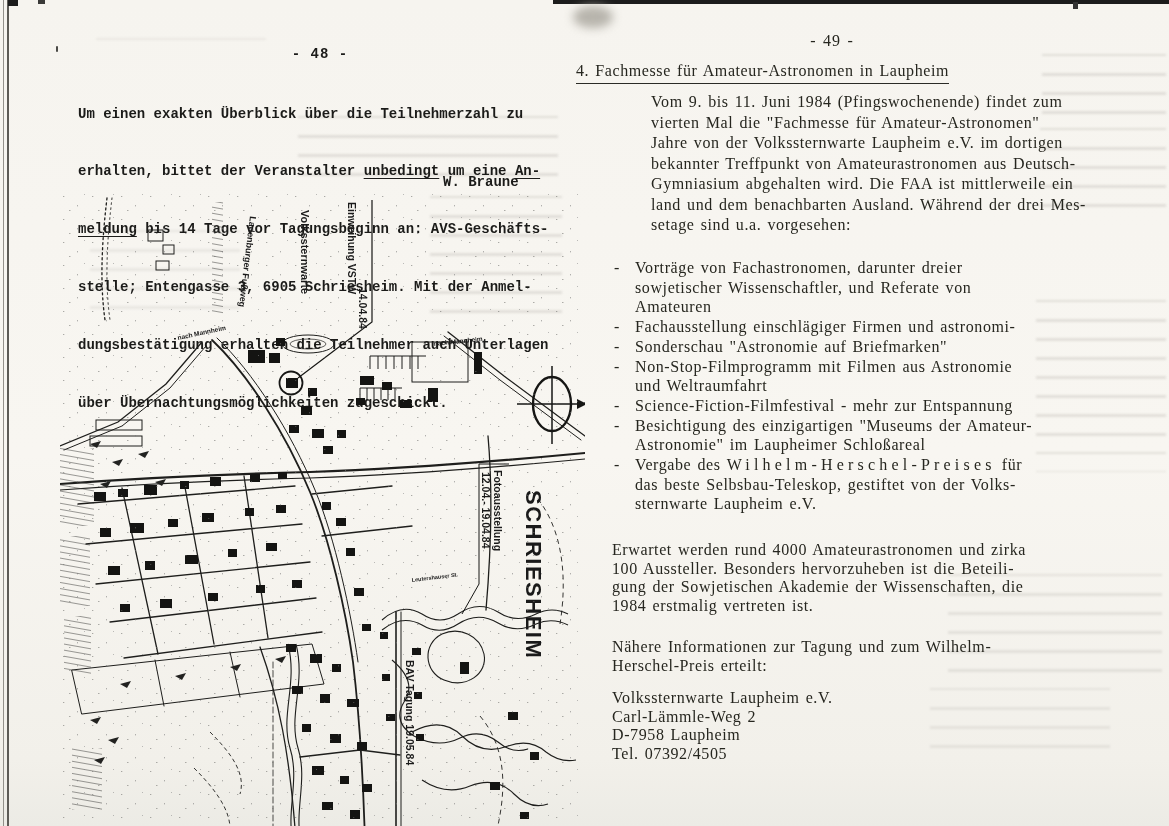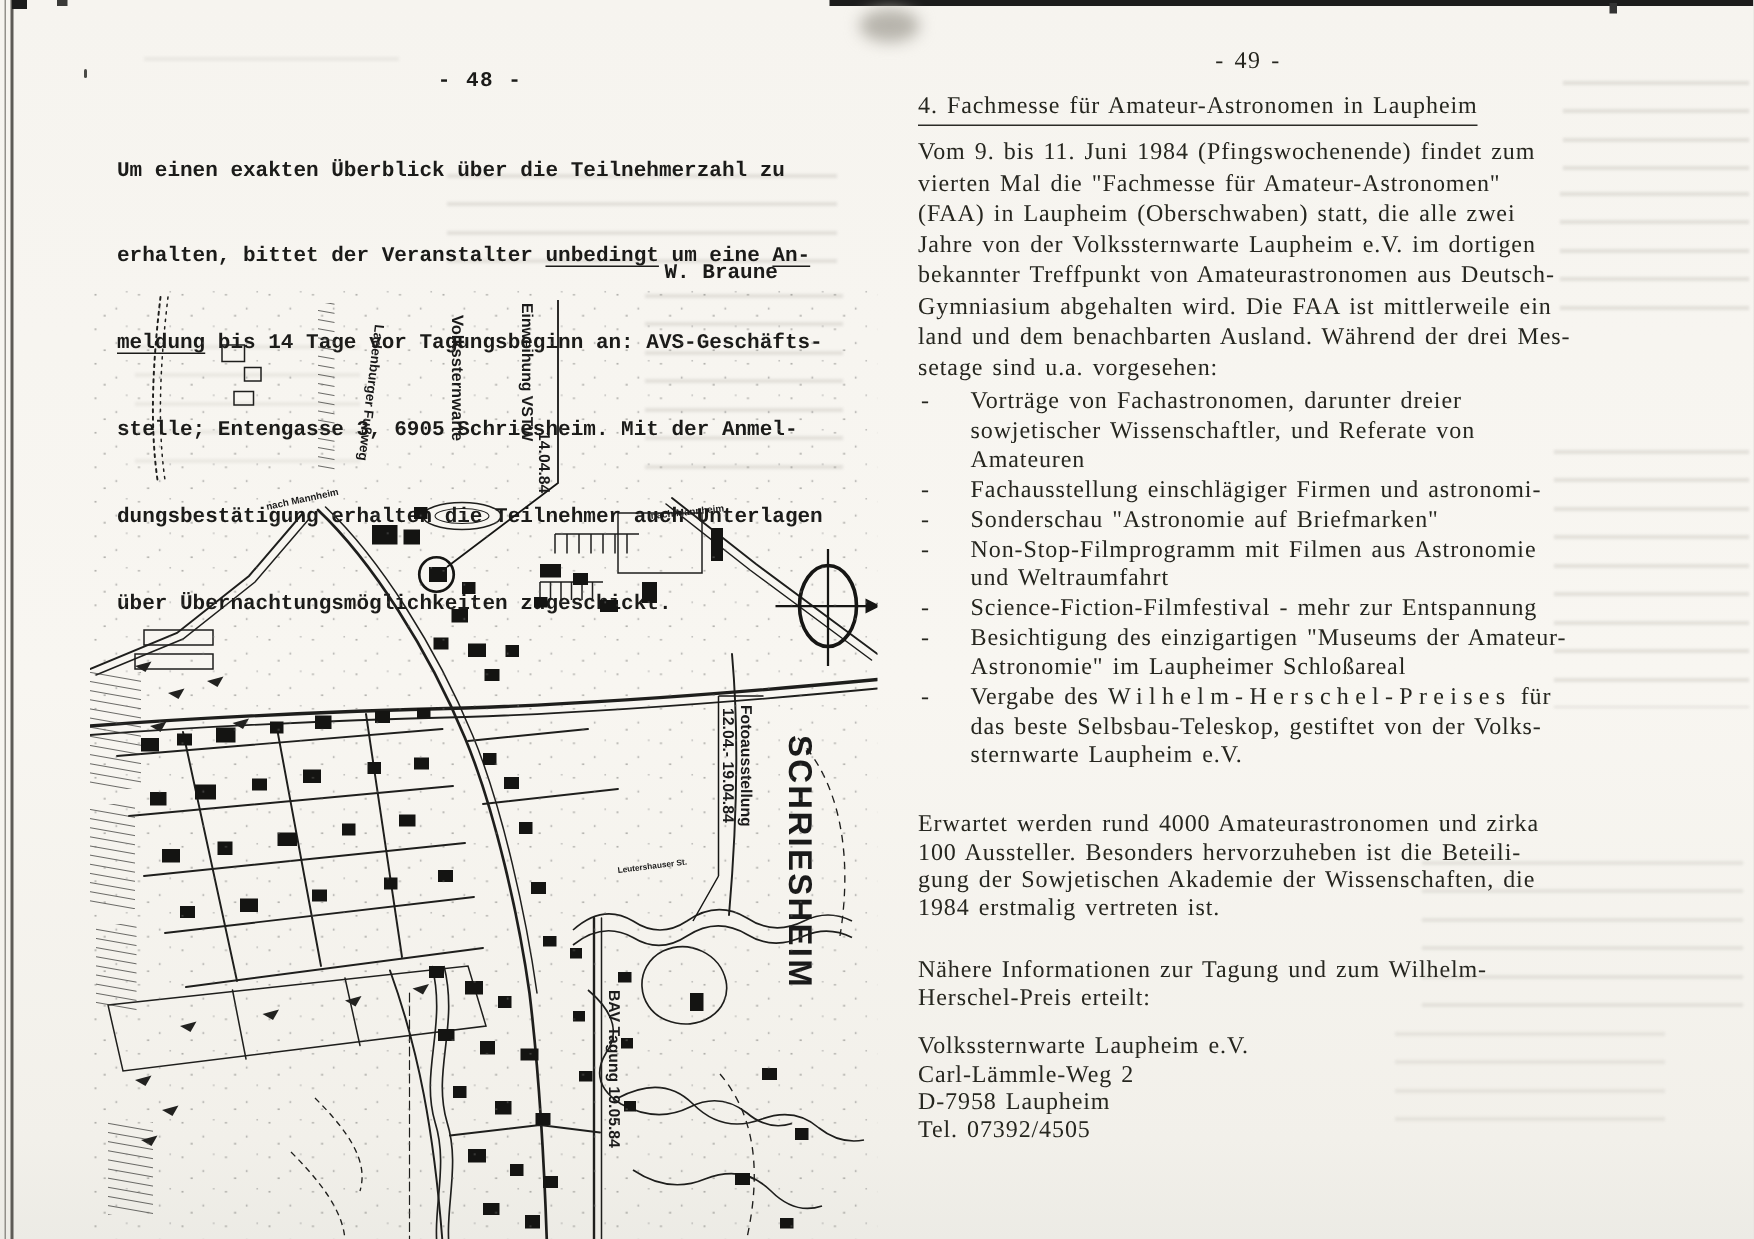--- a/index.html
+++ b/index.html
@@ -17,31 +17,31 @@
   .pg-left{position:absolute;left:0;top:0;width:600px;height:826px;
     font-family:"Liberation Mono","DejaVu Sans Mono",monospace;font-weight:bold;color:#1b1b19;margin-top:16px;}
   .pageno-l{position:absolute;left:78px;top:30px;width:484px;text-align:center;font-size:14px;letter-spacing:1px;}
   .para-l{position:absolute;left:78px;top:50px;width:500px;font-size:14px;line-height:19.3px;white-space:pre;}
   .para-l u, .u{text-decoration:underline;text-underline-offset:3px;}
   .sig{position:absolute;left:443px;top:158px;font-size:14px;}
   
   .pg-right{position:absolute;left:0;top:0;width:1169px;height:826px;font-size:16px;
     letter-spacing:.6px;word-spacing:1.5px;color:#26261f;}
   .pageno-r{position:absolute;left:612px;top:32px;width:440px;text-align:center;letter-spacing:1px;}
-  .heading-r{position:absolute;left:612px;top:62px;}
+  .heading-r{position:absolute;left:576px;top:62px;}
   .heading-r span{display:inline-block;border-bottom:1.5px solid #2b2b26;padding-bottom:3px;}
   .block{position:absolute;left:612px;width:480px;}
-  .p1{top:92px;line-height:20.5px;}
+  .p1{top:92px;line-height:20.5px;margin-left:39px;}
   .bullets{top:258px;line-height:19.7px;left:614px;}
   .p2{top:541px;line-height:18.7px;}
   .p3{top:638px;line-height:18.7px;}
   .addr{top:689px;line-height:18.5px;}
   .bullet{display:flex;}
   .bullet .marker{width:21px;flex:0 0 21px;}
-  .bcontent{flex:1;margin-left:12px;}
+  .bcontent{flex:1;}
   .spaced{letter-spacing:4.2px;}
   .map-wrap{position:absolute;left:60px;top:176px;width:525px;height:650px;}
   svg text{fill:#1a1a1a;font-family:"Liberation Sans",sans-serif;}
 </style>
 </head>
 <body>
 <div class="scan">
 
   <div class="edge-line" style="left:3px;width:1px;opacity:.8;"></div>
   <div class="edge-line" style="left:7px;width:2px;background:#5d5b56;"></div>
@@ -278,21 +278,20 @@
   <div class="pg-right">
     <div class="pageno-r">- 49 -</div>
 
     <div class="heading-r">
       <span>4. Fachmesse für Amateur-Astronomen in Laupheim</span>
     </div>
 
     <div class="block p1">
         <div class="line">Vom 9. bis 11. Juni 1984 (Pfingswochenende) findet zum</div>
         <div class="line">vierten Mal die "Fachmesse für Amateur-Astronomen"</div>
-        <div class="line">(FAA) in Laupheim (Oberschwaben) statt, die alle zwei</div>
         <div class="line">Jahre von der Volkssternwarte Laupheim e.V. im dortigen</div>
         <div class="line">bekannter Treffpunkt von Amateurastronomen aus Deutsch-</div>
         <div class="line">Gymniasium abgehalten wird. Die FAA ist mittlerweile ein</div>
         <div class="line">land und dem benachbarten Ausland. Während der drei Mes-</div>
         <div class="line">setage sind u.a. vorgesehen:</div>
       </div>
 
     <div class="block bullets">
         <div class="bullet">
           <span class="marker">-</span>

